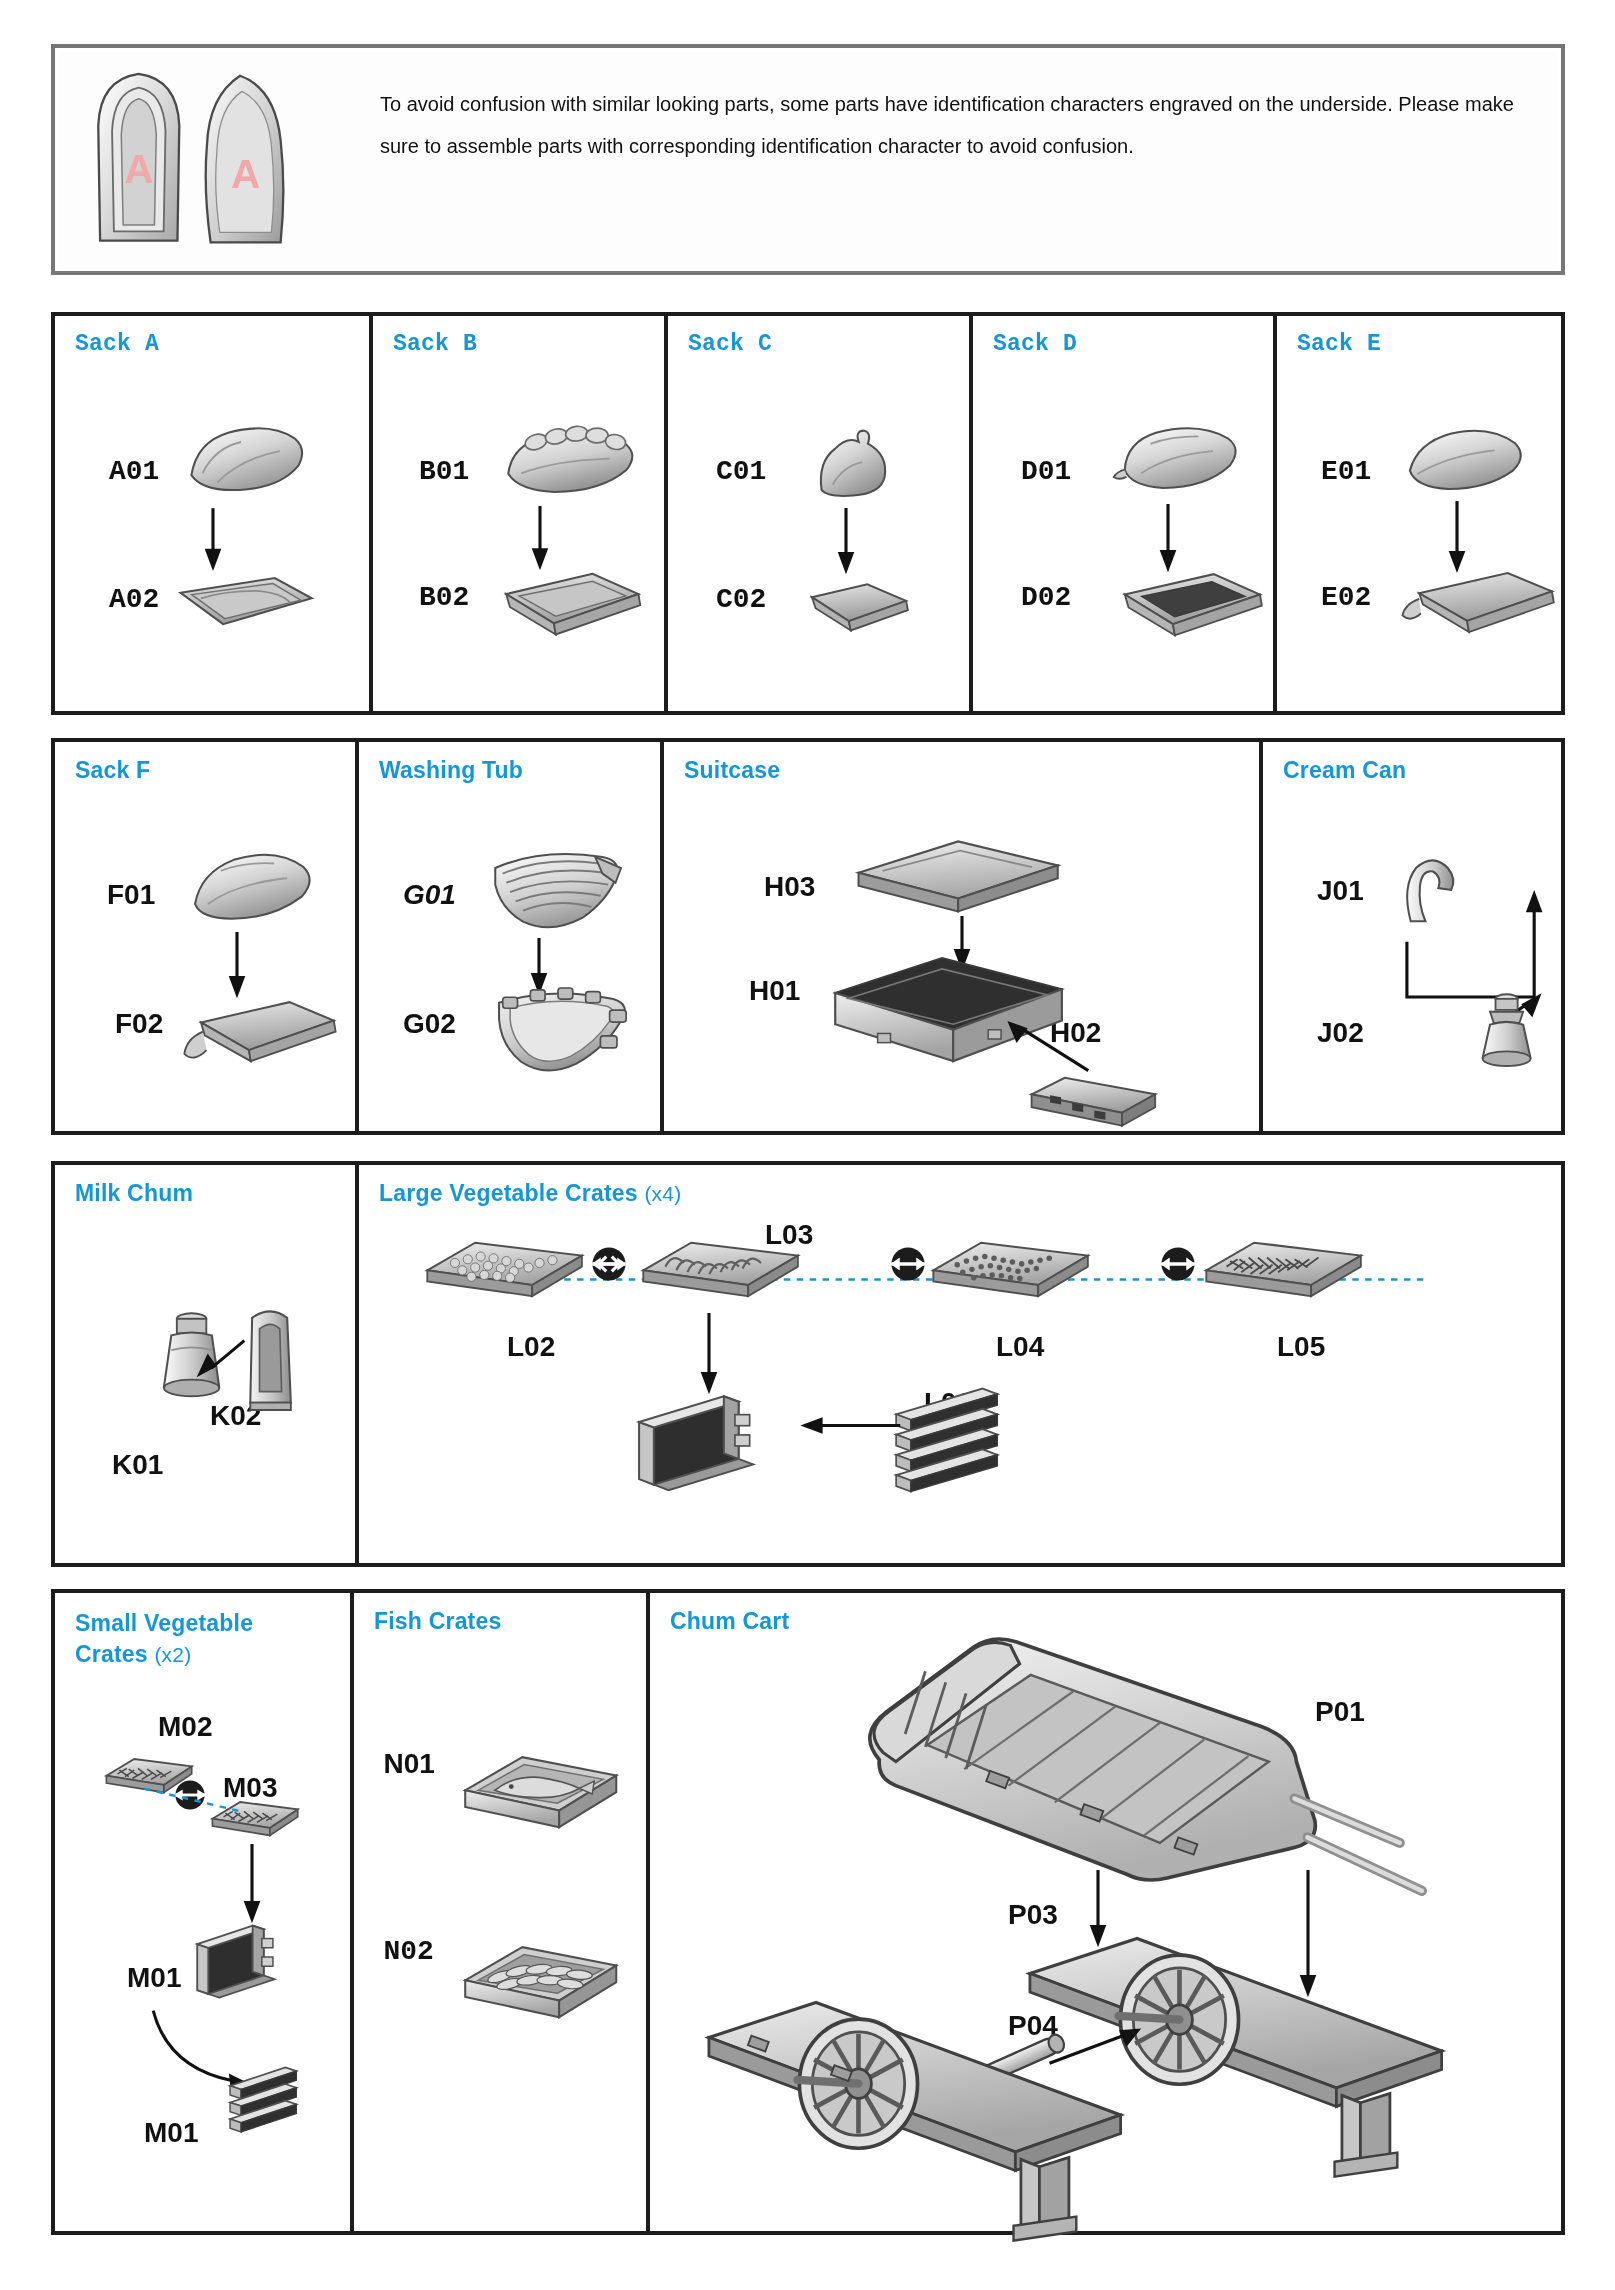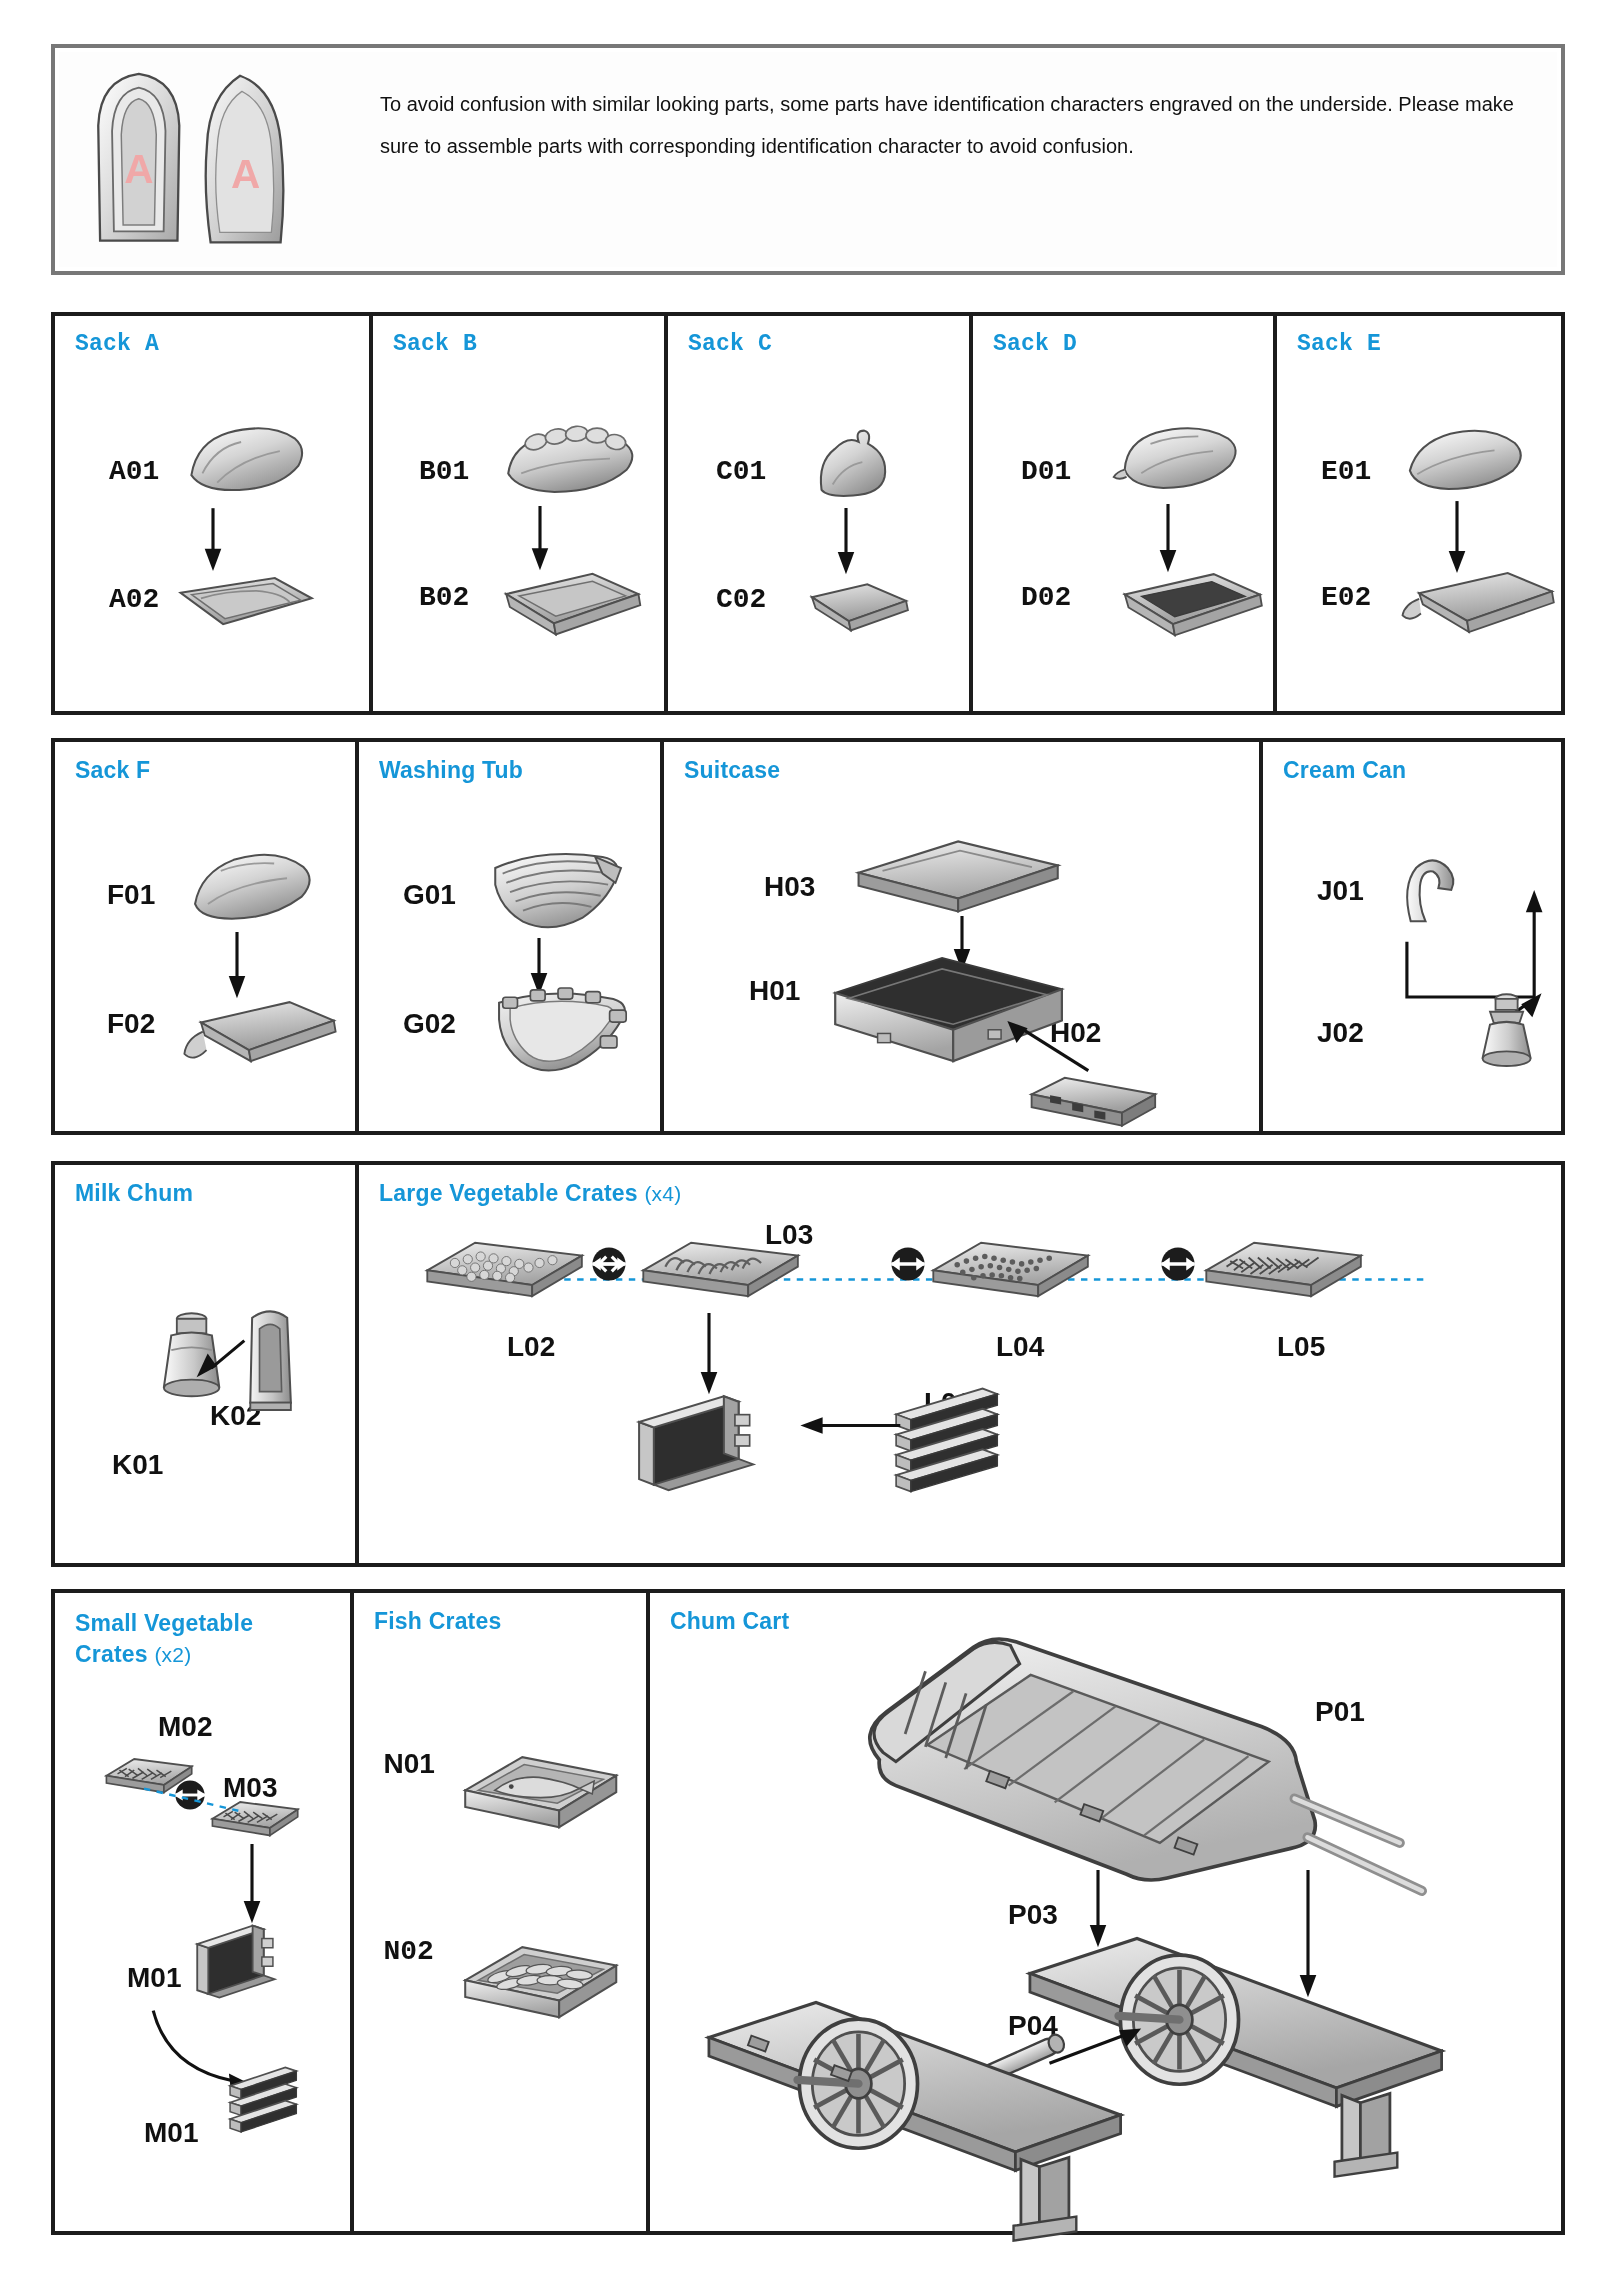--- a/index.html
+++ b/index.html
@@ -329,21 +329,21 @@
         </svg>
       </div>
     </div>
   </div>
 
   <div class="panel" id="row2" style="left:51px; top:738px; width:1514px; height:397px;">
 
     <div class="cell" style="left:0; width:300px;">
       <div class="cell-title">Sack F</div>
       <div class="plabel" style="left:52px; top:137px;">F01</div>
-      <div class="plabel" style="left:52px; top:266px;">F02</div>
+      <div class="plabel" style="left:60px; top:266px;">F02</div>
       <div class="art" style="left:129px; top:103px;">
         <svg width="138" height="83" viewBox="0 0 150 90">
           <defs>
               <linearGradient id="sF" x1="0" y1="0" x2="0.5" y2="1">
             <stop offset="0%" stop-color="#ffffff"></stop>
                 <stop offset="50%" stop-color="#d4d4d4"></stop>
                 <stop offset="100%" stop-color="#959595"></stop>
           </linearGradient>
             </defs>
           <path d="M12 64 Q18 30 54 16 Q100 2 130 24 Q144 38 128 56 Q96 80 52 80 Q18 80 12 64 Z" fill="url(#sF)" stroke="#4f4f4f" stroke-width="2.2"></path>
@@ -368,21 +368,21 @@
           <path d="M26 36 L122 14 L170 34 L78 66 Z" fill="url(#sF2)" stroke="#4f4f4f" stroke-width="2.2"></path>
           <path d="M26 36 L30 50 L80 78 L78 66 Z" fill="#b5b5b5" stroke="#4f4f4f" stroke-width="2"></path>
           <path d="M78 66 L80 78 L172 46 L170 34 Z" fill="#a4a4a4" stroke="#4f4f4f" stroke-width="2"></path>
           <path d="M28 46 Q10 54 8 70 Q18 80 32 66" fill="#cfcfcf" stroke="#4f4f4f" stroke-width="2"></path>
         </svg>
       </div>
     </div>
 
     <div class="cell" style="left:300px; width:305px;padding-left:12px;">
       <div class="cell-title">Washing Tub</div>
-      <div class="plabel" style="left:44px; top:137px;">G01</div>
+      <div class="plabel" style="left:44px; top:137px;font-style:italic;">G01</div>
       <div class="plabel" style="left:44px; top:266px;">G02</div>
       <div class="art" style="left:127px; top:100px;">
         <svg width="148" height="102" viewBox="0 0 160 110">
           <defs>
               <linearGradient id="sG" x1="0" y1="0" x2="0.4" y2="1">
             <stop offset="0%" stop-color="#fdfdfd"></stop>
                 <stop offset="60%" stop-color="#cfcfcf"></stop>
                 <stop offset="100%" stop-color="#9a9a9a"></stop>
           </linearGradient>
             </defs>

